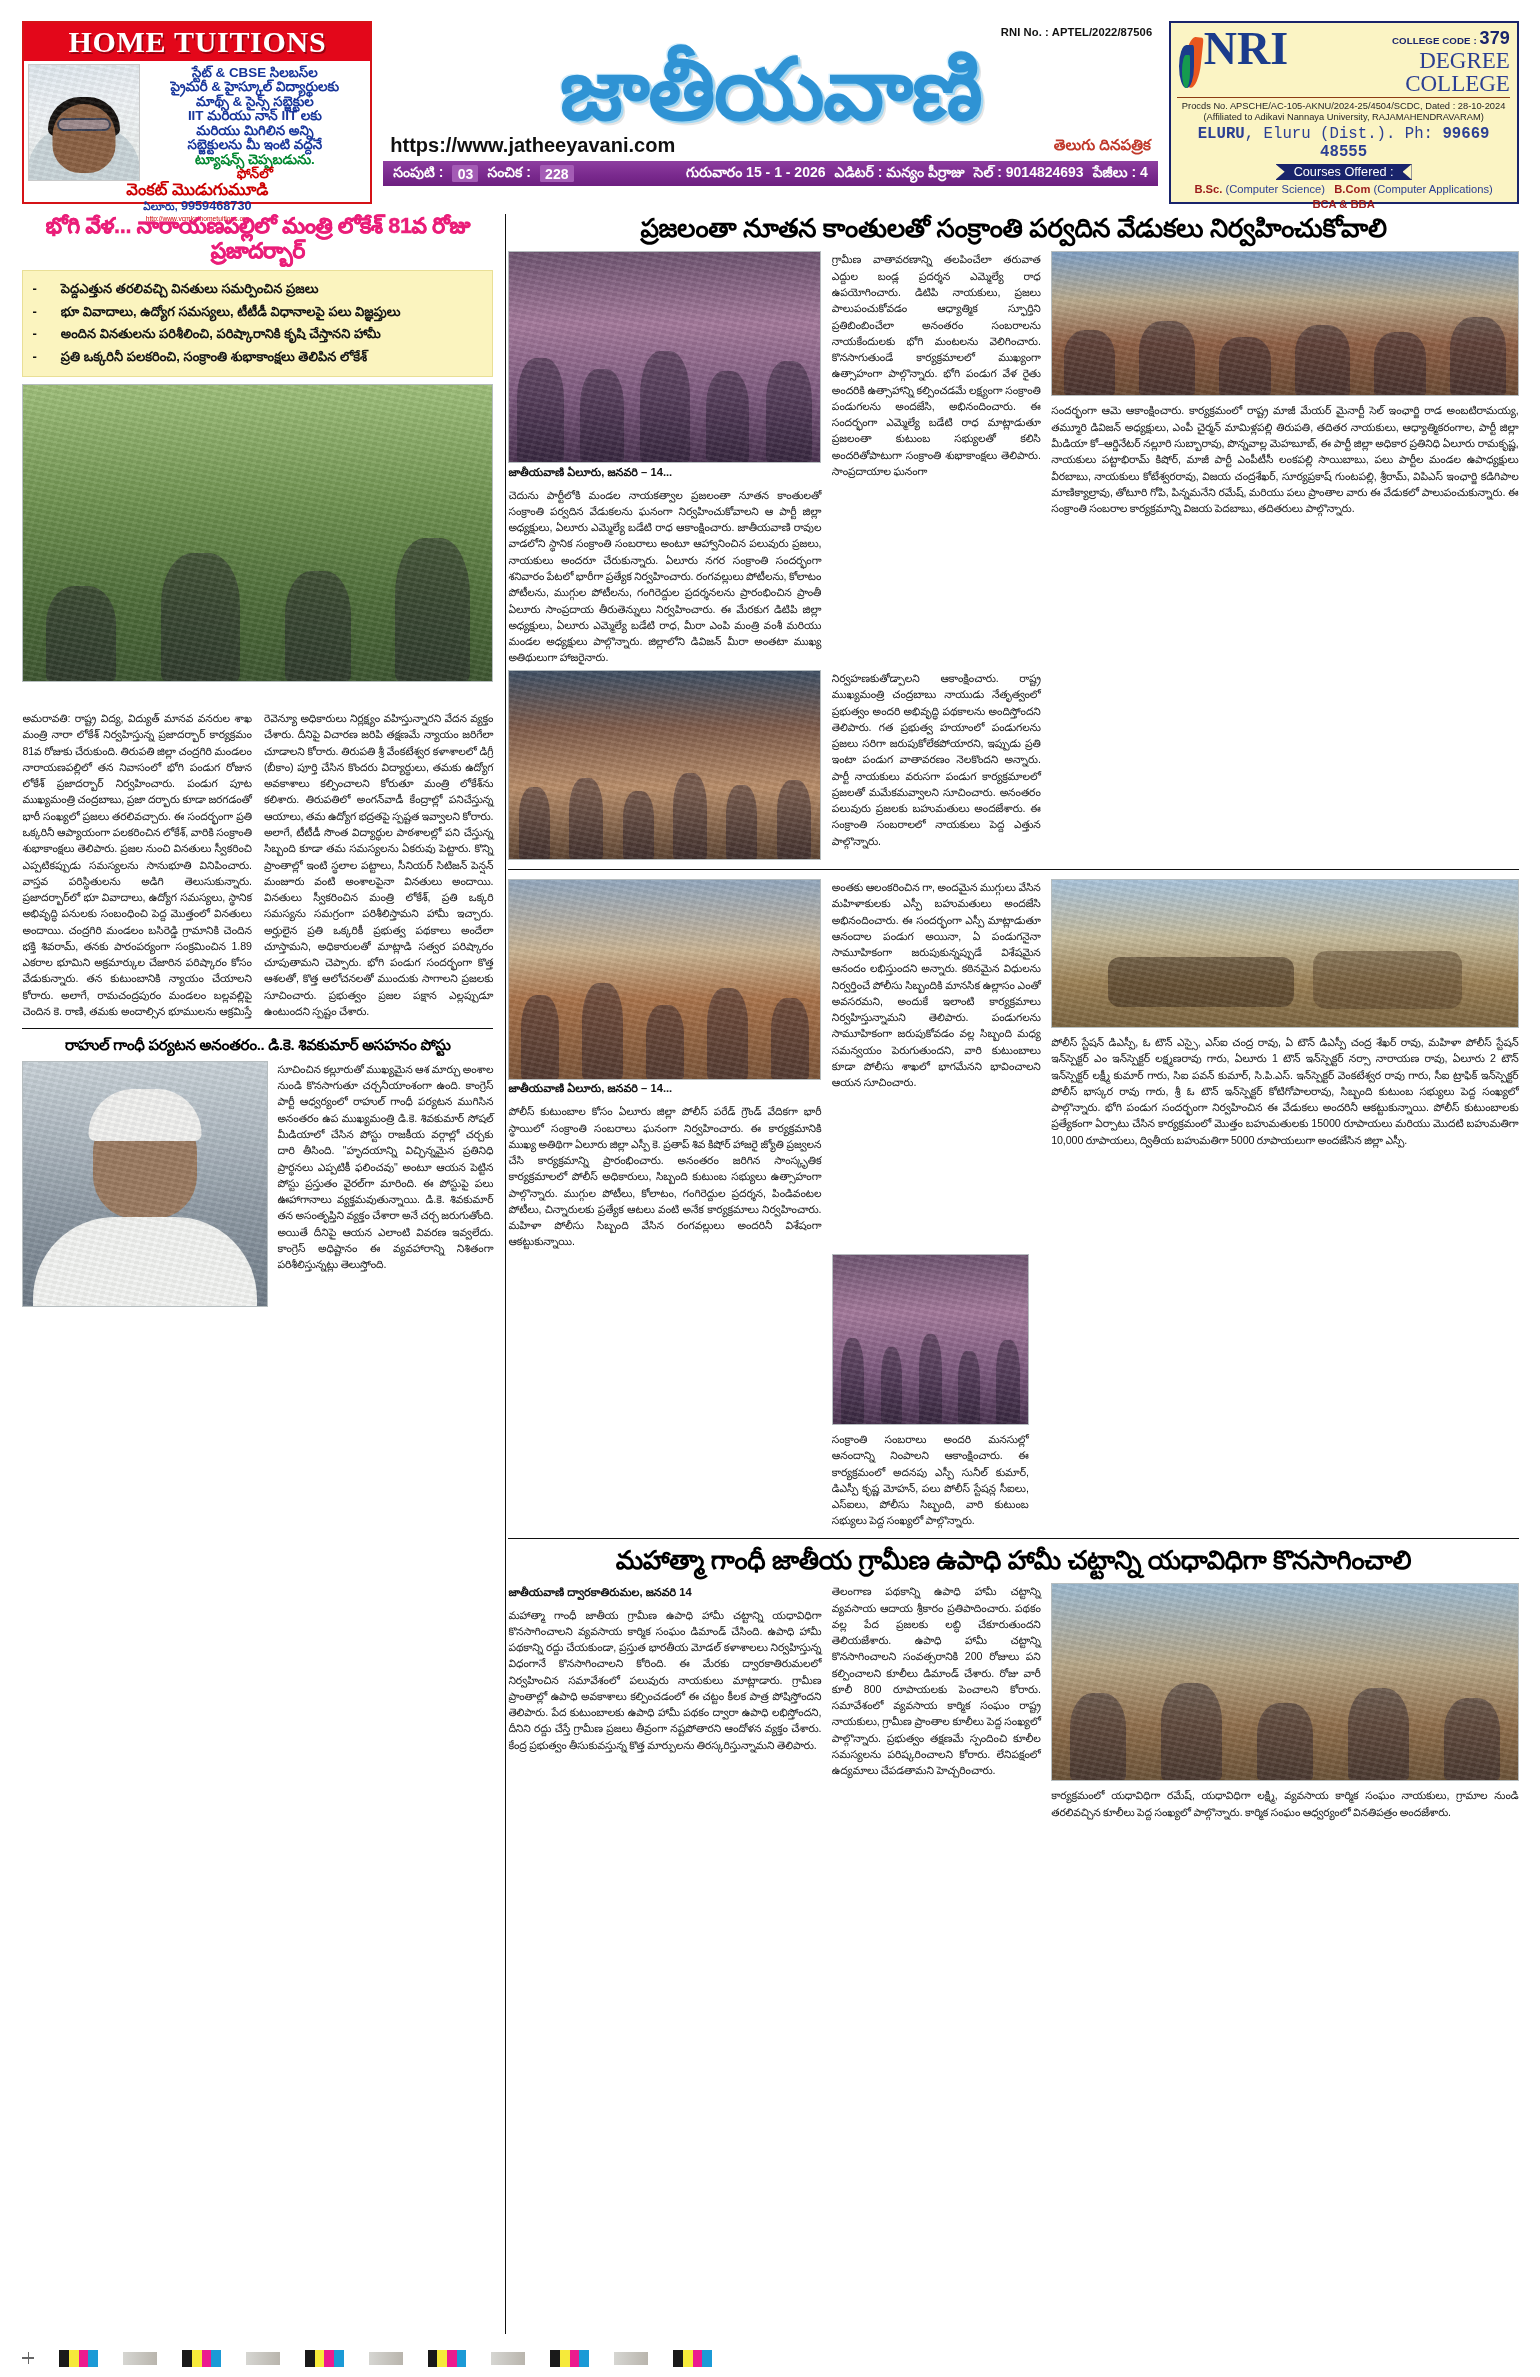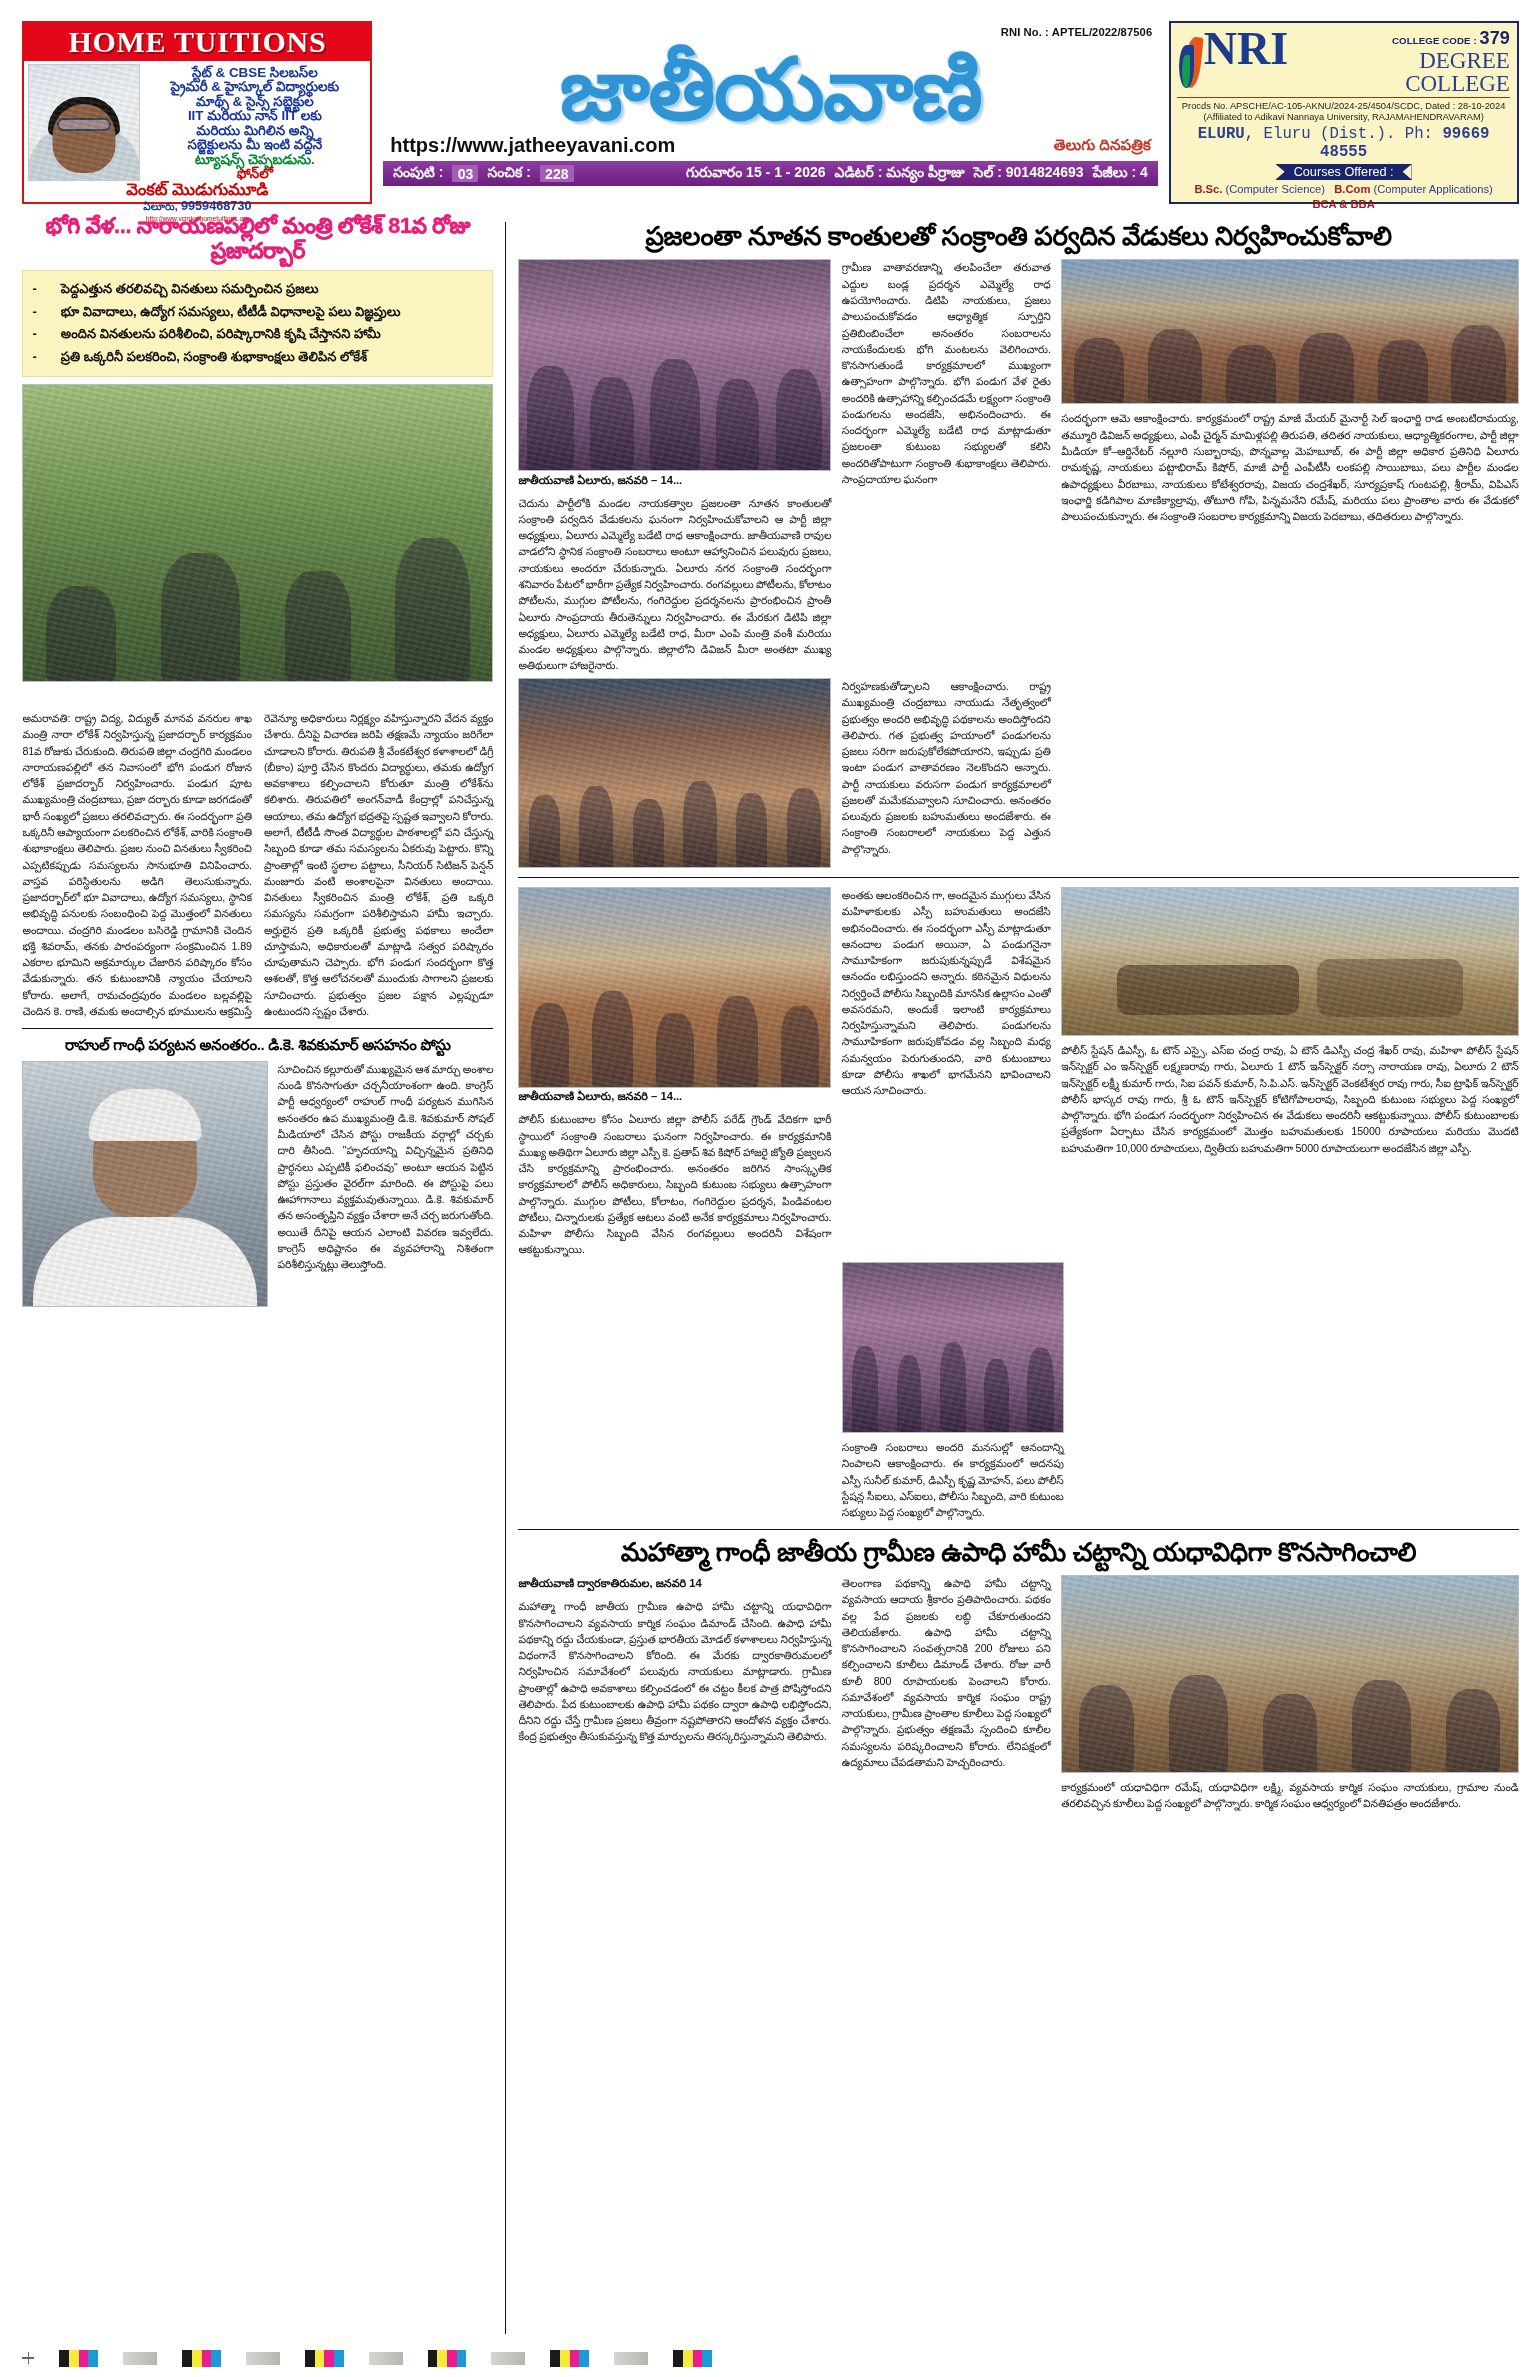--- a/index.html
+++ b/index.html
@@ -77,21 +77,21 @@
   .nri-courses { display: inline-block; background: #19246b; color: #fff; font-size: 12.7px; padding: 0.7px 18px; position: relative; }
   .nri-courses:before, .nri-courses:after { content: ""; position: absolute; top: 0; bottom: 0; width: 9px; background: #fbf4c4; }
   .nri-courses:before { left: 0; clip-path: polygon(0 0, 100% 50%, 0 100%); }
   .nri-courses:after { right: 0; clip-path: polygon(100% 0, 0 50%, 100% 100%); }
   .nri-cl { text-align: center; font-size: 11.2px; color: #2b3f93; line-height: 1.35; }
   .nri-cl b { color: #9b1b1b; }
 
   
   .content { display: flex; gap: 12px; margin-top: 10.4px; height: 2120px; }
   .col-left { width: 471px; }
-  .col-right { flex: 1; border-left: 1.5px solid #111; padding-left: 12px; margin-top: 8px; }
+  .col-right { flex: 1; border-left: 1.5px solid #111; padding-left: 2px; }
 
   .hl-pink { color: #ea1e79; font-weight: bold; font-size: 21.6px; line-height: 1.12; text-align: center;
              letter-spacing: -0.3px; -webkit-text-stroke: 0.4px #ea1e79; }
   .hl-black { color: #000; font-weight: bold; font-size: 26px; line-height: 1.08; text-align: center; letter-spacing: -0.4px; }
   .hl-maroon { color: #8c0f12; font-weight: bold; font-size: 26px; line-height: 1.08; text-align: center; letter-spacing: -0.4px; }
   .hl-black-sm { color: #000; font-weight: bold; font-size: 15px; line-height: 1.12; text-align: center; letter-spacing: -0.3px; }
 
   .bulletbox { background: #fbf4bf; border: 0.7px solid #e9df96; padding: 6.7px 9px; margin-top: 7.5px; }
   .bulletrow { display: flex; gap: 19.4px; font-size: 13px; font-weight: bold; color: #111; line-height: 1.75; }
   .bulletrow .dash { width: 9px; flex: none; }
@@ -348,21 +348,21 @@
           <div class="photo ph-ox ph-noise" style="height:149px">
             <span style="position:absolute;left:12%;bottom:14%;width:40%;height:34%;border-radius:12px;background:rgba(60,44,30,.55)"></span>
             <span style="position:absolute;left:56%;bottom:12%;width:32%;height:40%;border-radius:13.4px;background:rgba(80,60,40,.45)"></span>
           </div>
           <div class="body-text">పోలీస్ స్టేషన్ డిఎస్పీ, ఓ టౌన్ ఎస్సై, ఎస్ఐ చంద్ర రావు, ఏ టౌన్ డిఎస్పీ చంద్ర శేఖర్ రావు, మహిళా పోలీస్ స్టేషన్ ఇన్‌స్పెక్టర్ ఎం ఇన్‌స్పెక్టర్ లక్ష్మణరావు గారు, ఏలూరు 1 టౌన్ ఇన్‌స్పెక్టర్ నర్సా నారాయణ రావు, ఏలూరు 2 టౌన్ ఇన్‌స్పెక్టర్ లక్ష్మీ కుమార్ గారు, సిఐ పవన్ కుమార్, సి.పి.ఎస్. ఇన్‌స్పెక్టర్ వెంకటేశ్వర రావు గారు, సీఐ ట్రాఫిక్ ఇన్‌స్పెక్టర్ పోలీస్ భాస్కర రావు గారు, శ్రీ ఓ టౌన్ ఇన్‌స్పెక్టర్ కోటిగోపాలరావు, సిబ్బంది కుటుంబ సభ్యులు పెద్ద సంఖ్యలో పాల్గొన్నారు. భోగి పండుగ సందర్భంగా నిర్వహించిన ఈ వేడుకలు అందరినీ ఆకట్టుకున్నాయి. పోలీస్ కుటుంబాలకు ప్రత్యేకంగా ఏర్పాటు చేసిన కార్యక్రమంలో మొత్తం బహుమతులకు 15000 రూపాయలు మరియు మొదటి బహుమతిగా 10,000 రూపాయలు, ద్వితీయ బహుమతిగా 5000 రూపాయలుగా అందజేసిన జిల్లా ఎస్పీ.</div>
         </div>
       </div>
 
       <div style="display:flex;gap:10.4px;margin-top:4.5px">
         <div style="width:313px"></div>
-        <div style="width:222px">
+        <div style="width:197px">
           <div class="photo ph-group ph-noise" style="height:171px">
             <div class="figs">
               <i style="height:82%;width:12%"></i>
                 <i style="height:74%;width:11%"></i>
                 <i style="height:86%;width:12%"></i>
                 <i style="height:70%;width:11%"></i>
                 <i style="height:80%;width:12%"></i>
             </div>
           </div>
           <div class="body-text">సంక్రాంతి సంబరాలు అందరి మనసుల్లో ఆనందాన్ని నింపాలని ఆకాంక్షించారు. ఈ కార్యక్రమంలో అదనపు ఎస్పీ సునీల్ కుమార్, డిఎస్పీ కృష్ణ మోహన్, పలు పోలీస్ స్టేషన్ల సీఐలు, ఎస్ఐలు, పోలీసు సిబ్బంది, వారి కుటుంబ సభ్యులు పెద్ద సంఖ్యలో పాల్గొన్నారు.</div>

